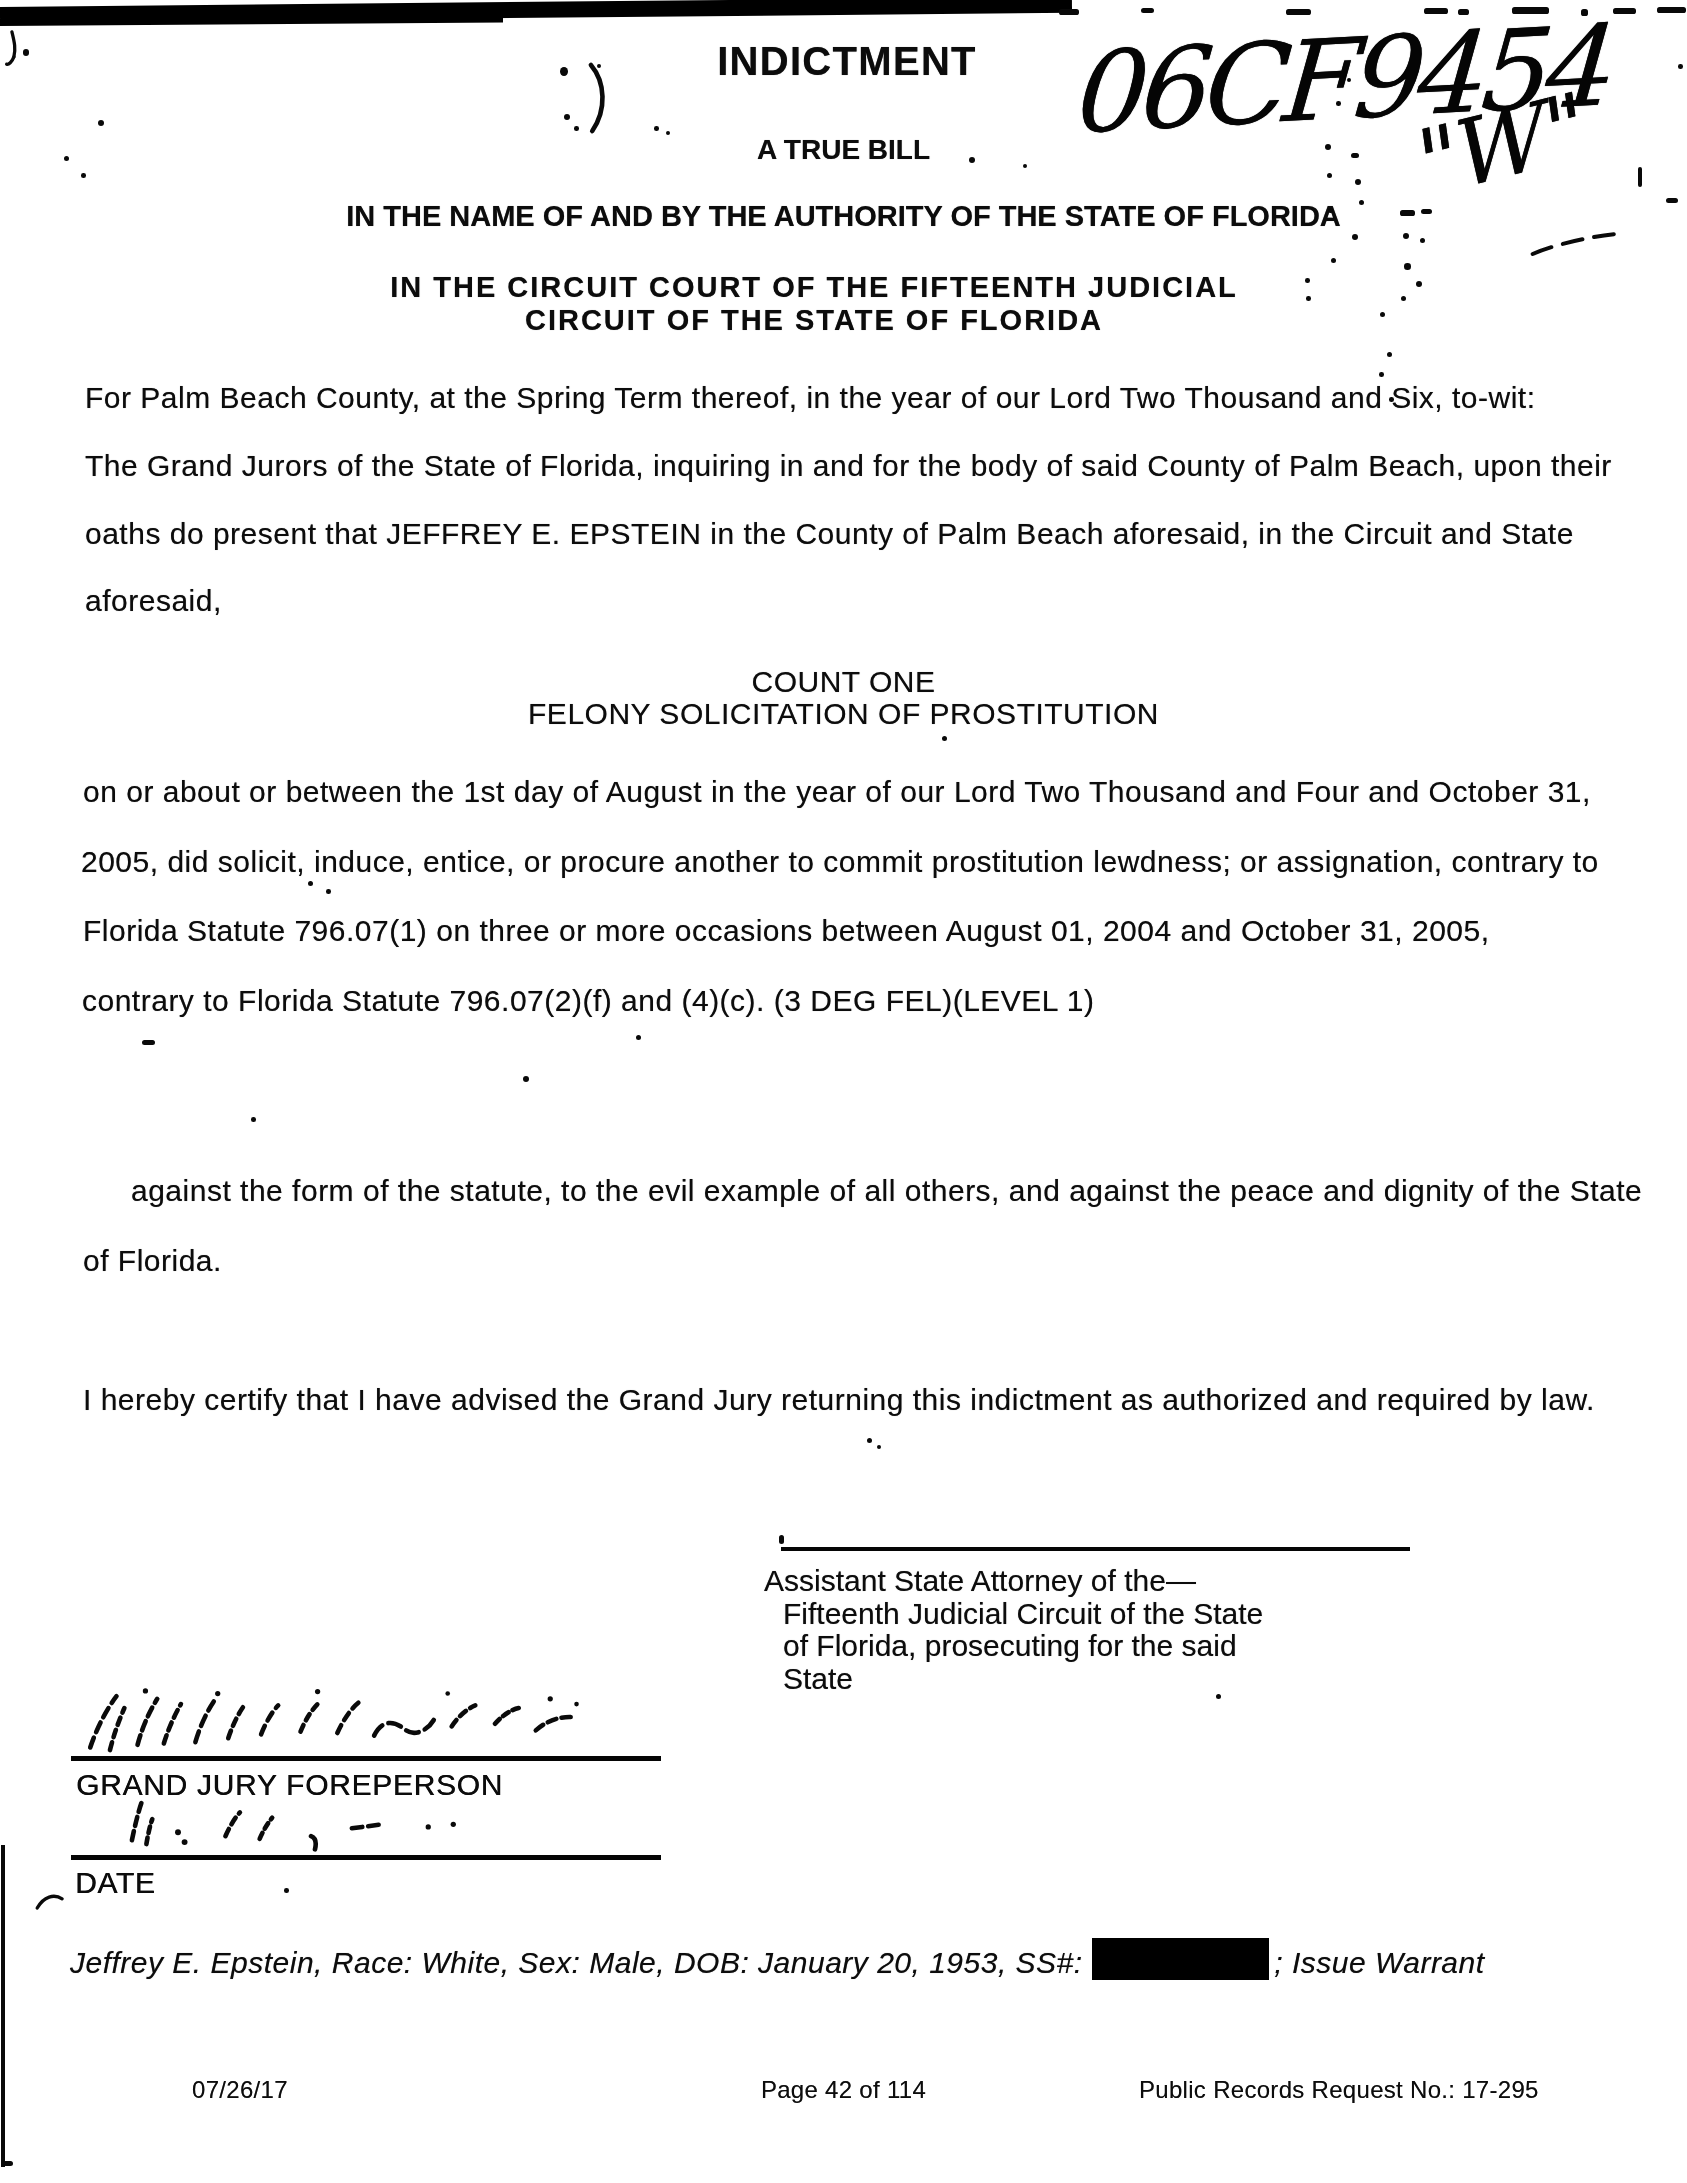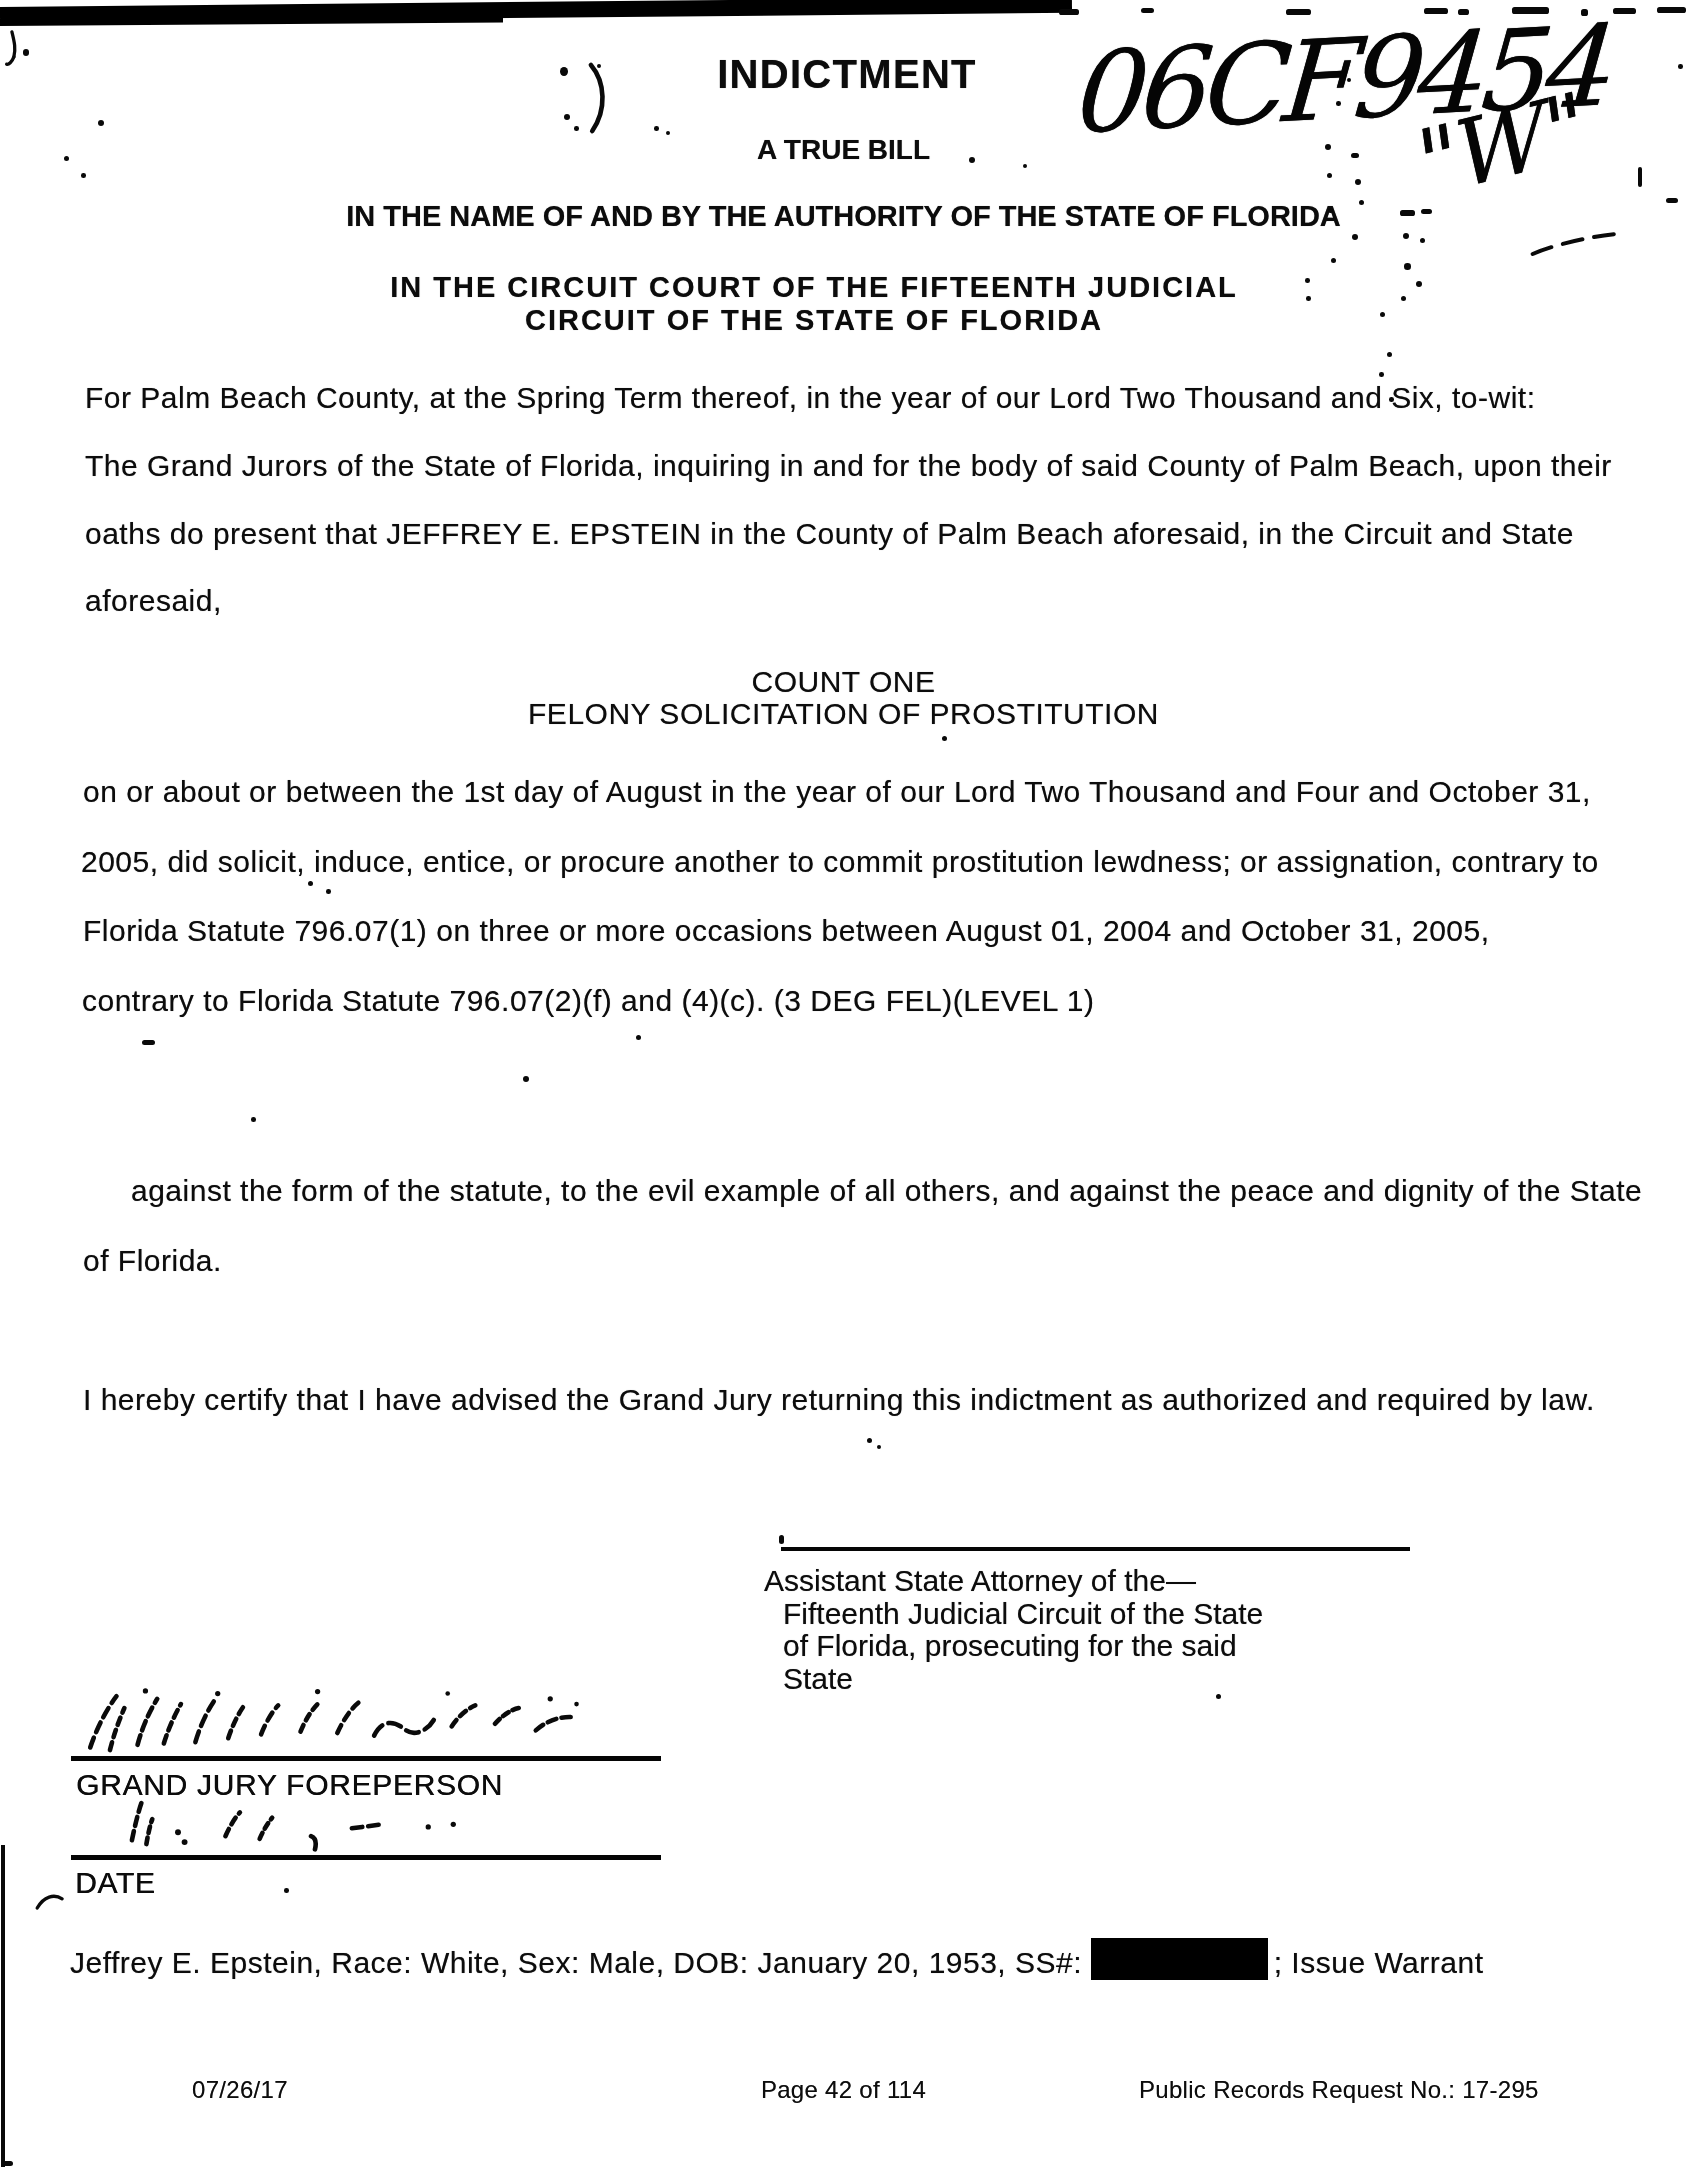--- a/index.html
+++ b/index.html
@@ -37,21 +37,21 @@
 <div id="page">
 
   <div class="band" style="left:0;top:6.6px;width:1072px;height:16px;transform-origin:0 50%;transform:rotate(-0.55deg);"></div>
   <div class="band" style="left:0;top:18.5px;width:503px;height:6.6px;transform-origin:0 50%;transform:rotate(-0.4deg);"></div>
 
   <svg class="deco abs" style="left:4px;top:29px;" width="29" height="40" viewBox="0 0 44 60">
     <path d="M12 4 C16 20 18 30 15 42" stroke-width="5"></path>
     <path d="M15 42 C12 50 7 54 4 53" stroke-width="5"></path>
   </svg>
 
-  <div class="abs title" style="left:30px;top:52px;width:1634px;text-align:center;">INDICTMENT</div>
+  <div class="abs title" style="left:30px;top:39px;width:1634px;text-align:center;">INDICTMENT</div>
 
   <div class="abs hand hand-case">06CF9454</div>
   <div class="abs hand hand-w">"W"</div>
 
   <svg class="deco abs" style="left:550px;top:61px;" width="66" height="76" viewBox="0 0 100 115">
     <path d="M62 6 C84 32 86 74 64 106" stroke-width="7"></path>
   </svg>
 
   <div class="abs hdr ctr" style="top:134px;font-size:28px;">A TRUE BILL</div>
 
@@ -119,21 +119,21 @@
     <path d="M352 46 L398 40" stroke-dasharray="16 9"></path>
     <circle cx="468" cy="44" r="4"></circle>
       <circle cx="506" cy="40" r="4"></circle>
   </svg>
   <div class="rule" style="left:71px;top:1855px;width:590px;height:4.6px;"></div>
   <div class="abs label" style="left:75px;top:1866px;">DATE</div>
   <svg class="deco abs" style="left:33px;top:1891px;" width="32" height="21" viewBox="0 0 48 32">
     <path d="M6 26 C16 8 32 4 44 12" stroke-width="5"></path>
   </svg>
 
-  <div class="abs txt" style="left:70px;top:1938px;">
+  <div class="abs txt" style="left:70px;top:1938px;font-style:italic;">
     <span>Jeffrey E. Epstein, Race: White, Sex: Male, DOB: January 20, 1953, SS#:</span><span class="redact"></span><span>; Issue Warrant</span>
   </div>
 
   <div class="abs footer" style="left:192px;top:2076px;">07/26/17</div>
   <div class="abs footer" style="left:0;width:1687px;text-align:center;top:2076px;">Page 42 of 114</div>
   <div class="abs footer" style="left:1139px;top:2076px;">Public Records Request No.: 17-295</div>
 
   <svg class="deco abs" style="left:1530px;top:230px;" width="89" height="28" viewBox="0 0 134 42">
     <path d="M4 36 C42 20 92 10 128 6" stroke-width="6" stroke-dasharray="30 18"></path>
   </svg>

